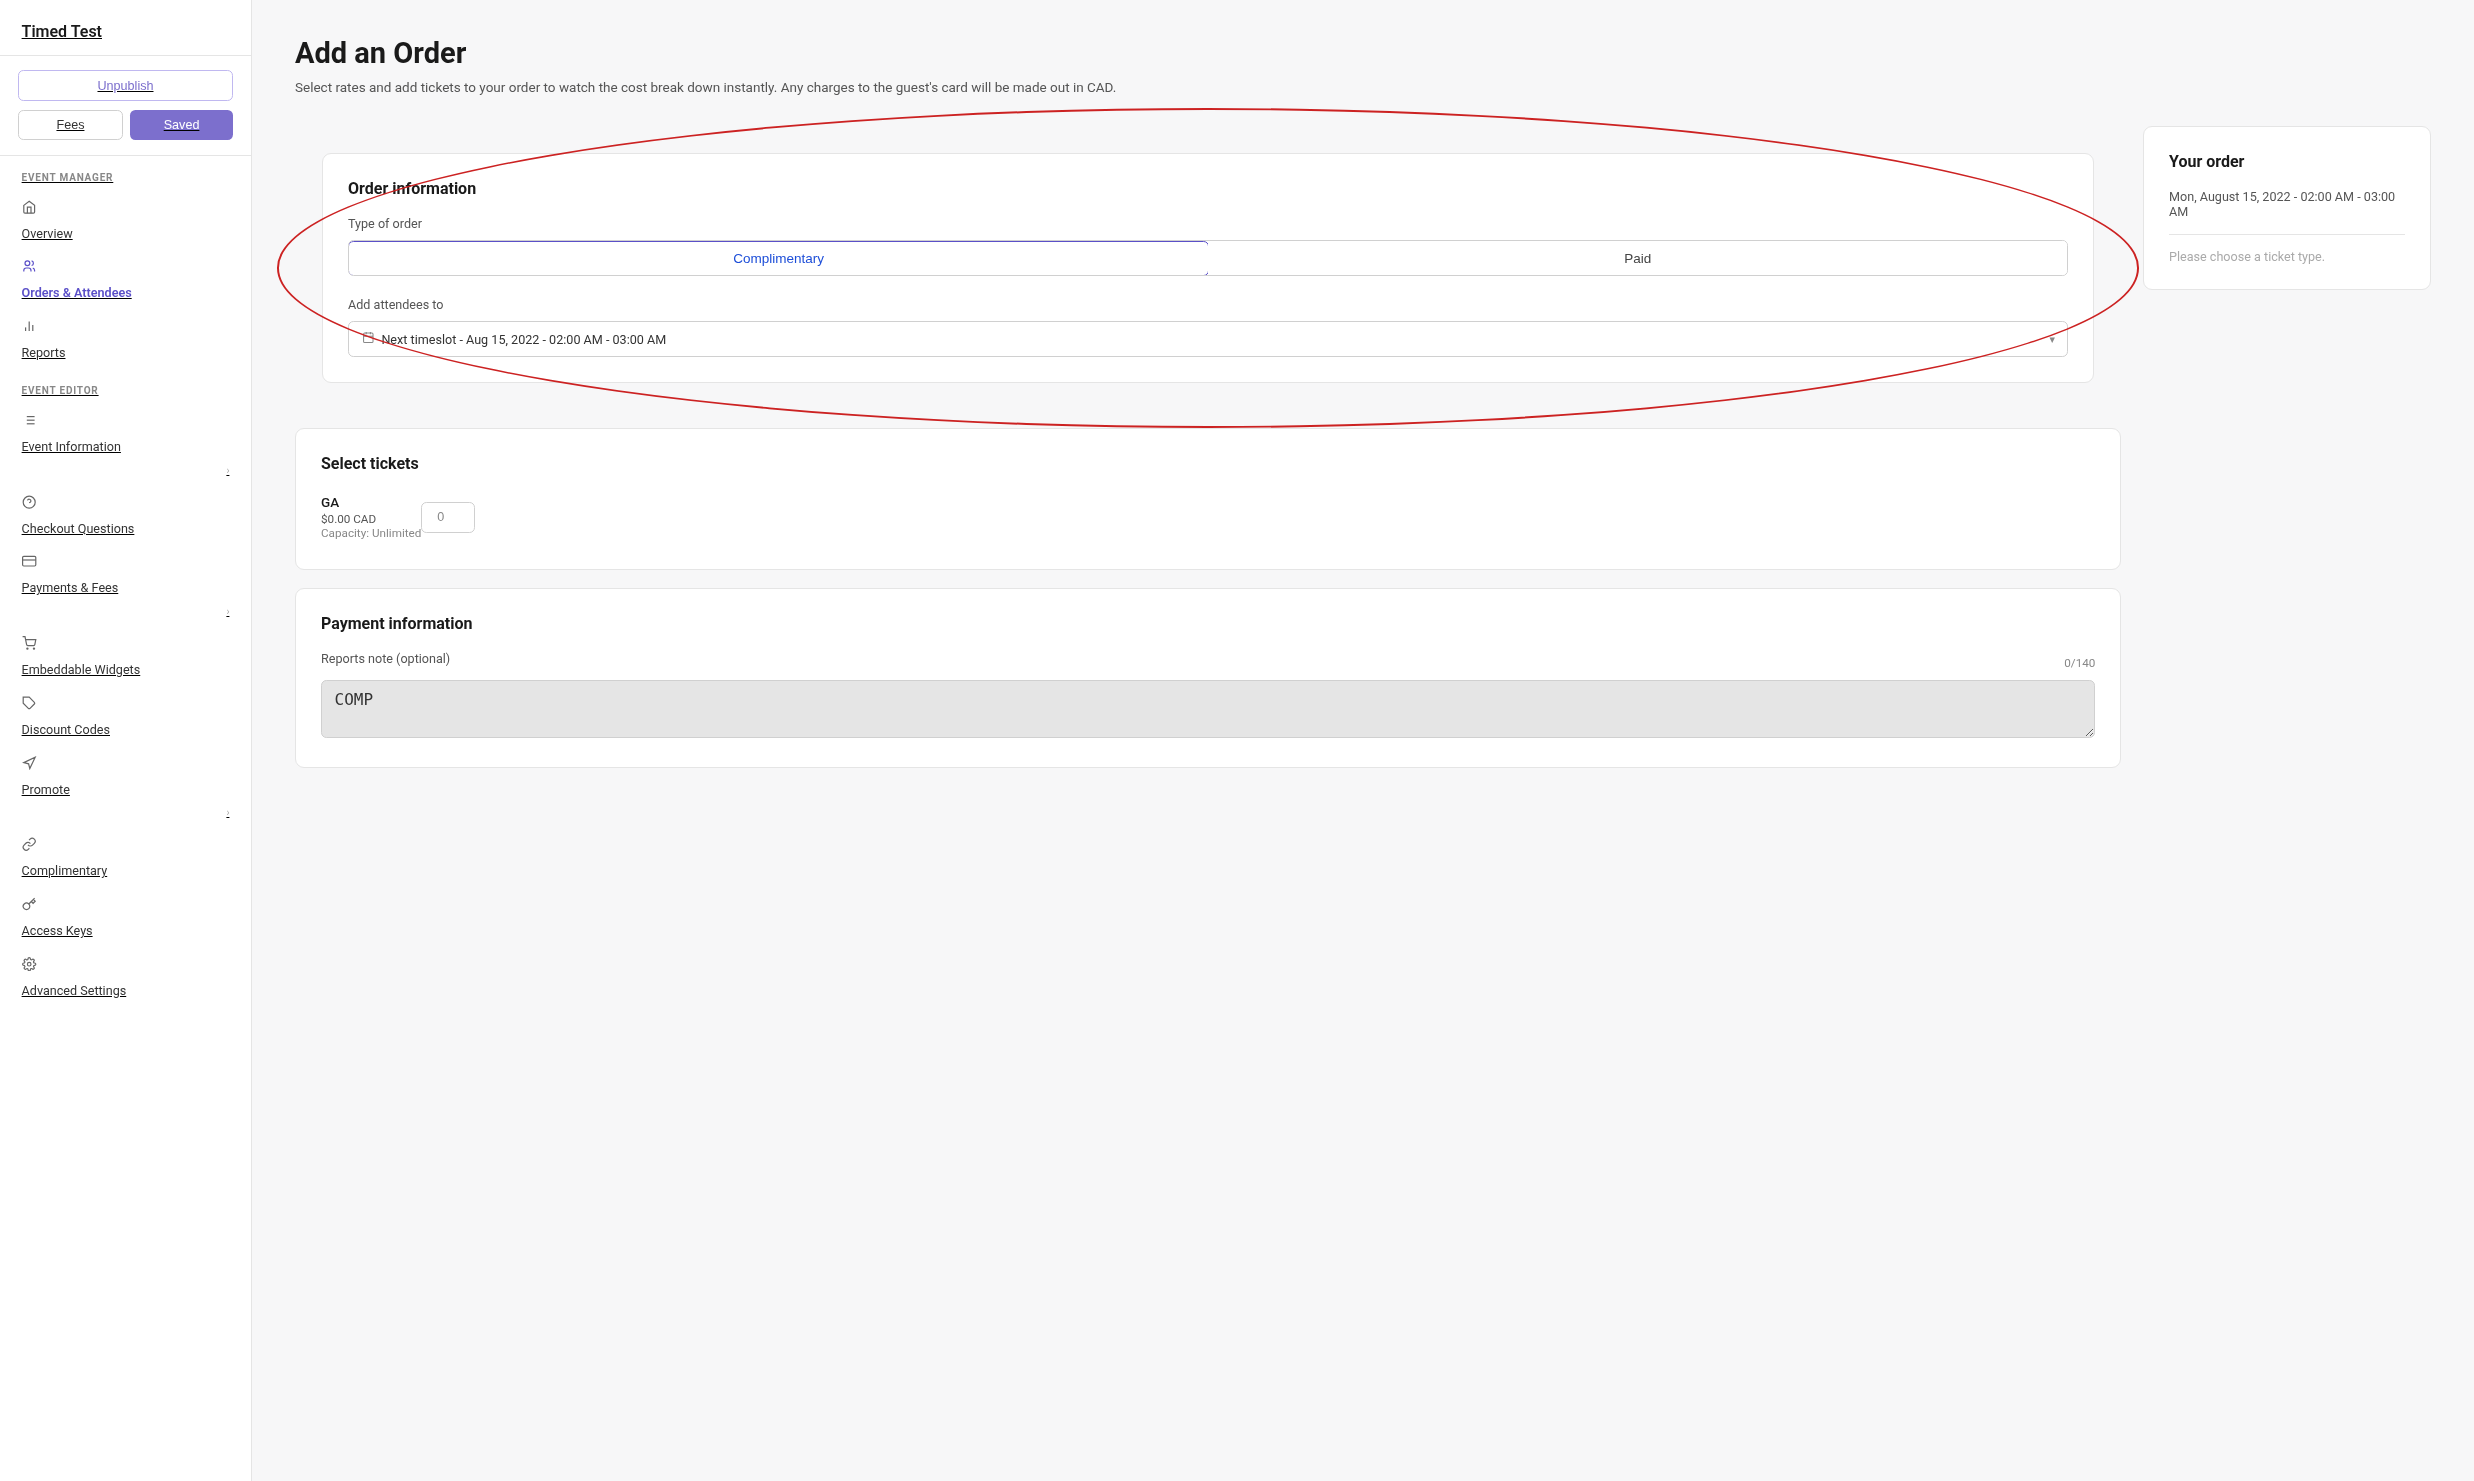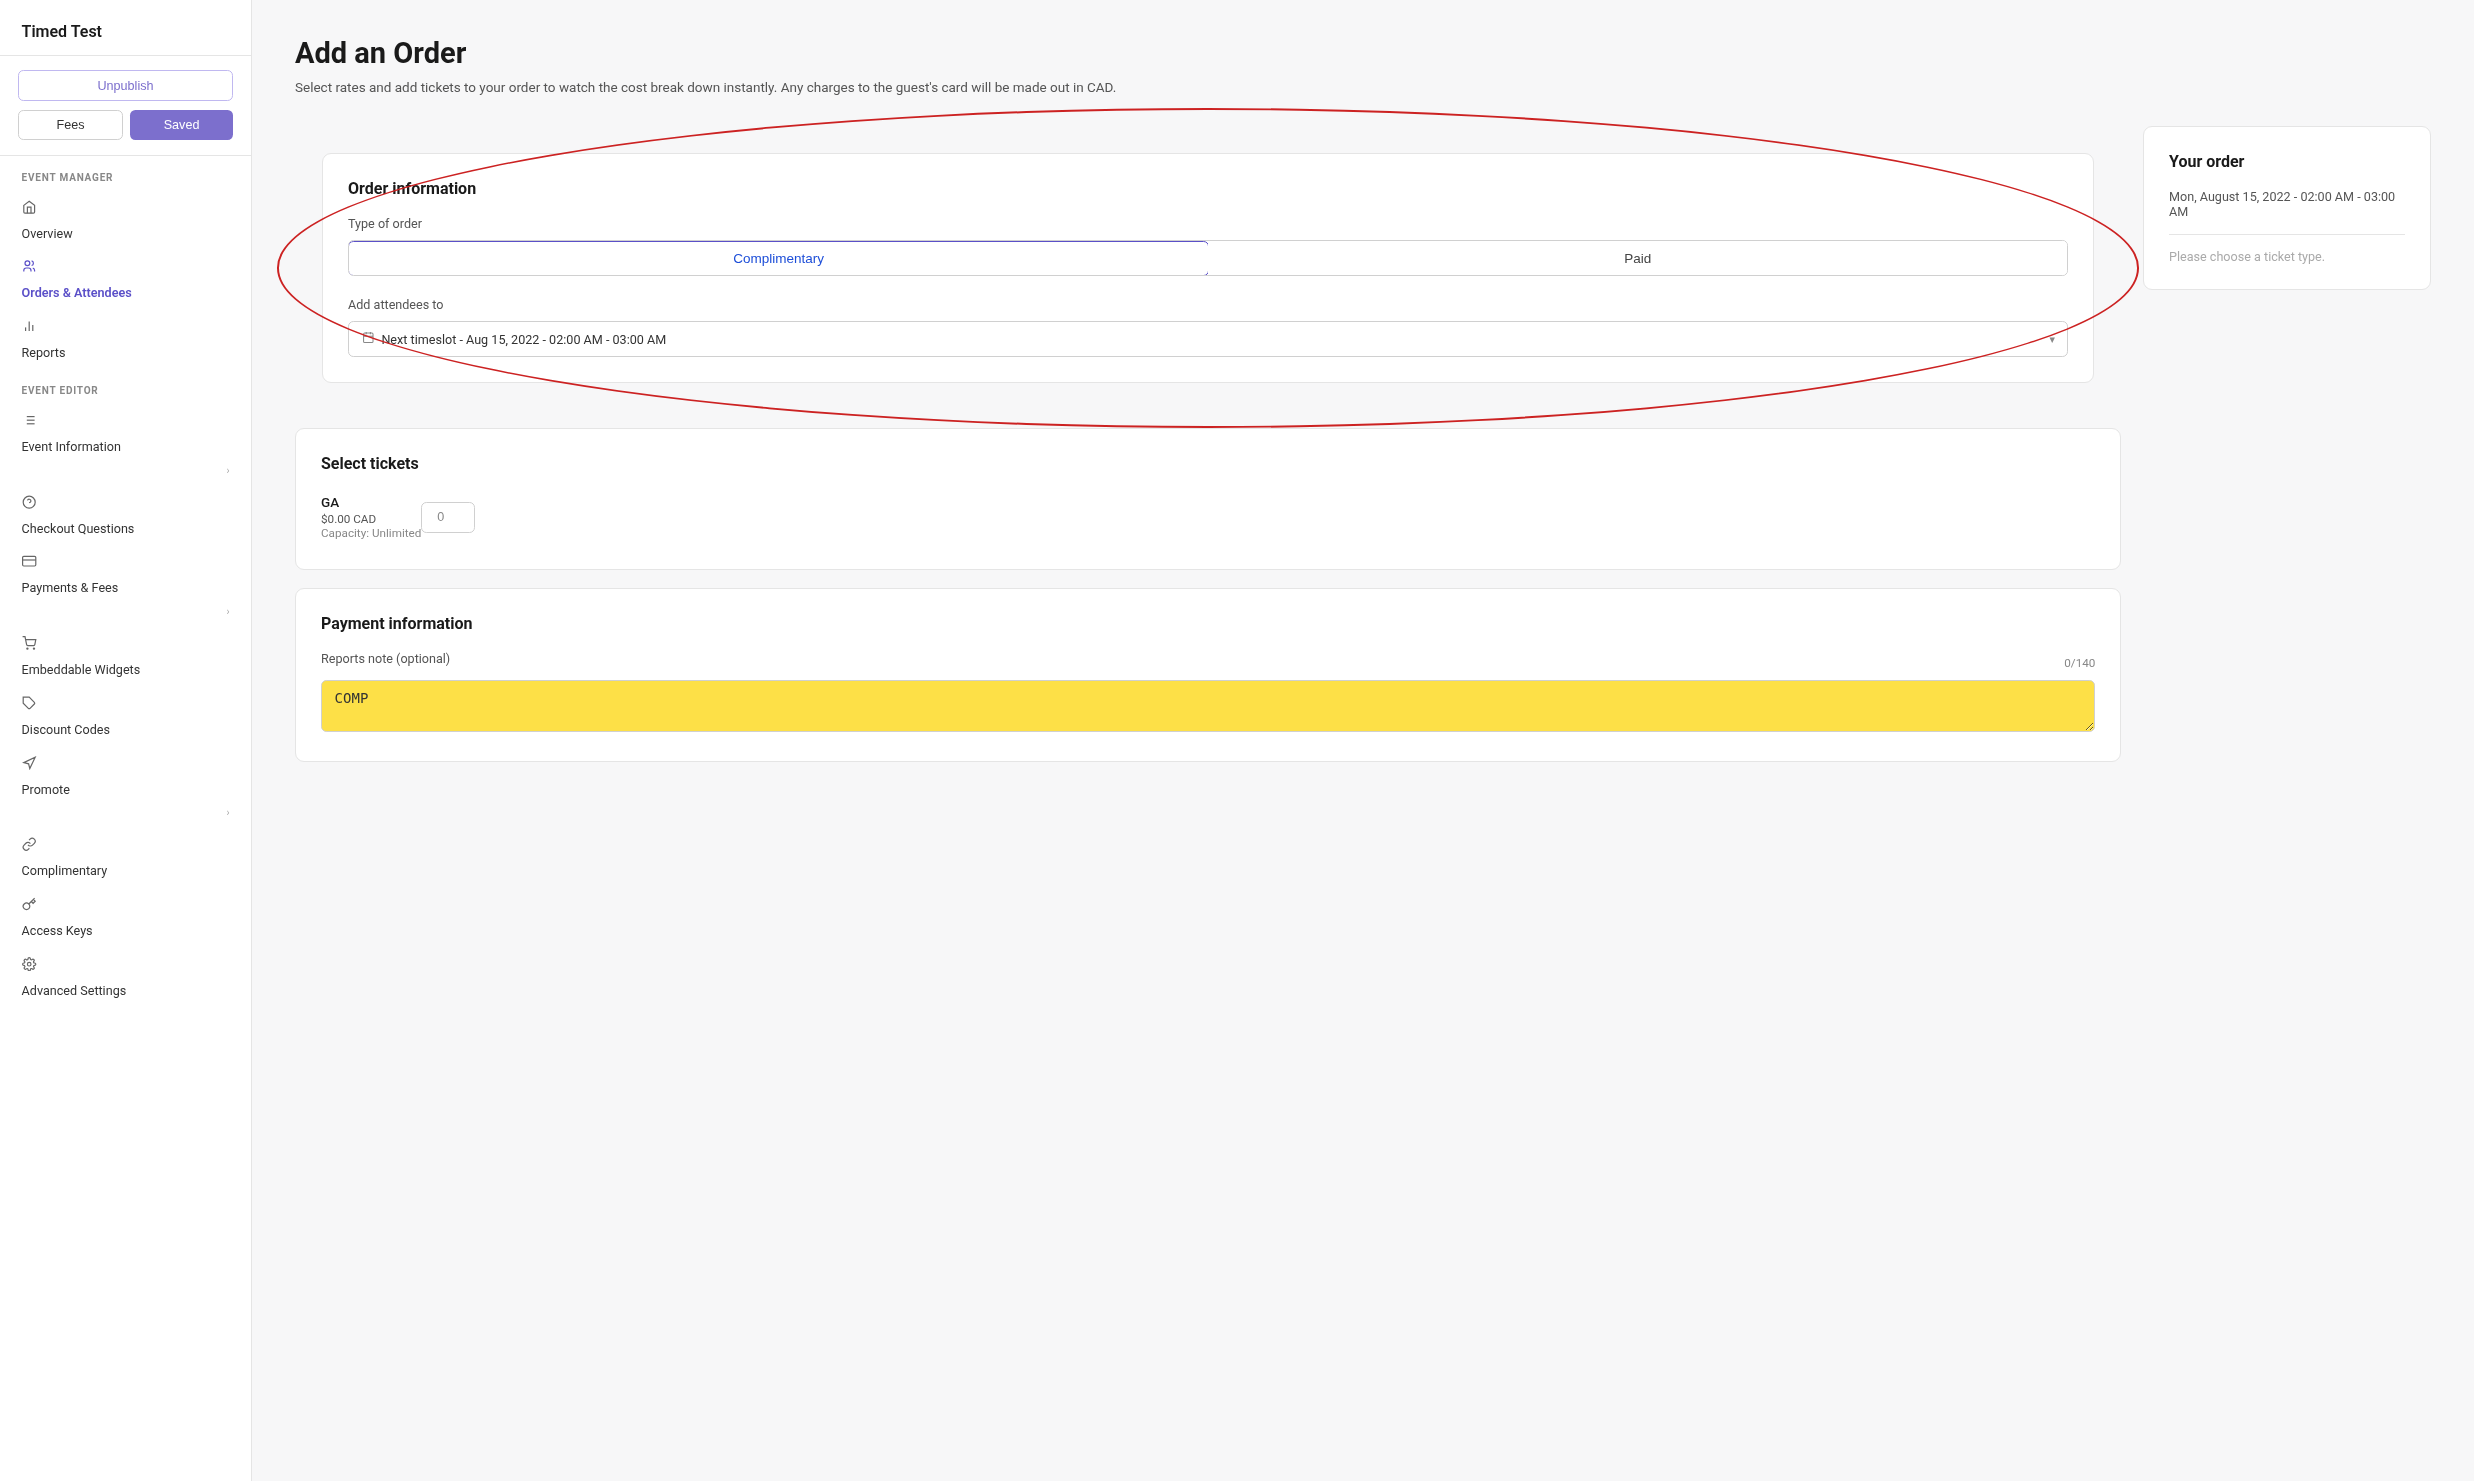--- a/index.html
+++ b/index.html
@@ -8,20 +8,21 @@
     
     .sidebar {
       width: 252px;
       min-width: 252px;
       background: #fff;
       border-right: 0.9px solid #e5e5e5;
       display: flex;
       flex-direction: column;
       overflow-y: auto;
       padding-bottom: 18px;
+      text-decoration: underline;
     }
 
     .sidebar-title {
       font-size: 16px;
       font-weight: 600;
       padding: 21.6px 21.6px 14.4px;
       border-bottom: 0.9px solid #e5e5e5;
       color: #1a1a1a;
     }
 
@@ -275,23 +276,23 @@
 
     .char-count {
       font-size: 11.7px;
       color: #888;
     }
 
     .textarea-field {
       border: 0.9px solid #d0d0d0;
       border-radius: 5.4px;
       padding: 9px 12.6px;
-      font-size: 14px;
+      font-size: 16px;
       color: #333;
-      background: #fde047;
+      background: #e5e5e5;
       min-height: 45px;
       width: 100%;
       resize: vertical;
     }
 
     
     .order-date {
       font-size: 12.6px;
       color: #555;
       padding-bottom: 14.4px;

